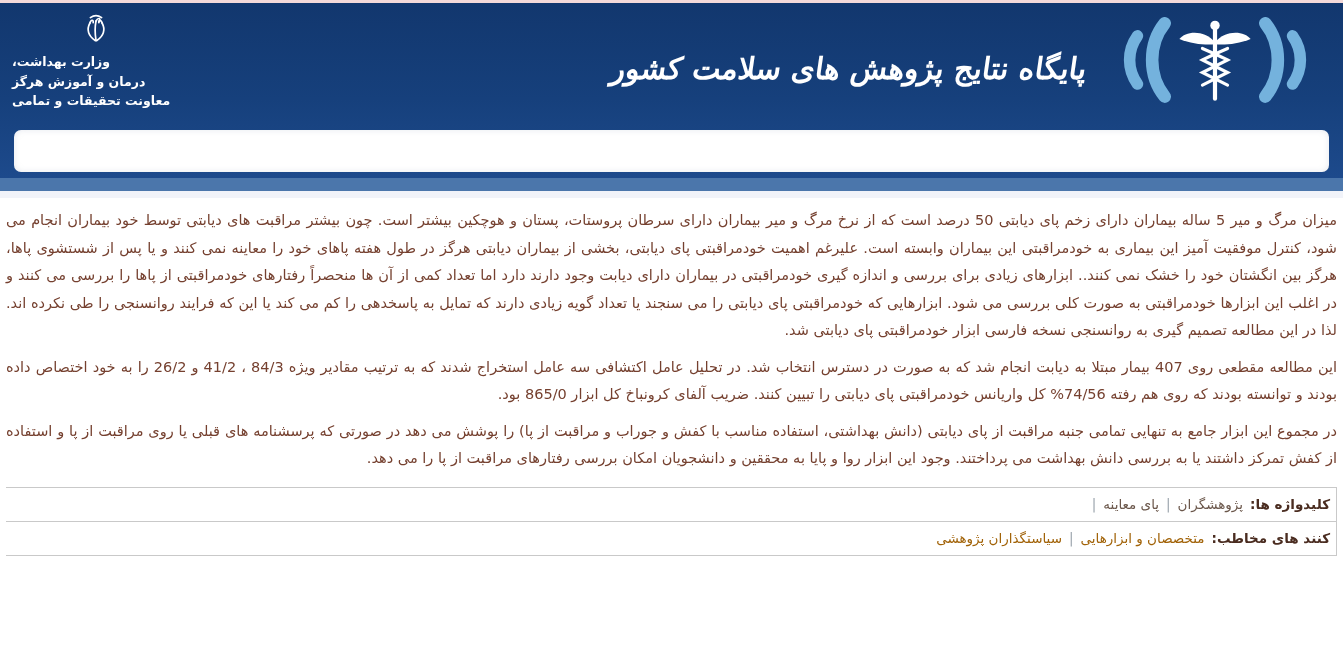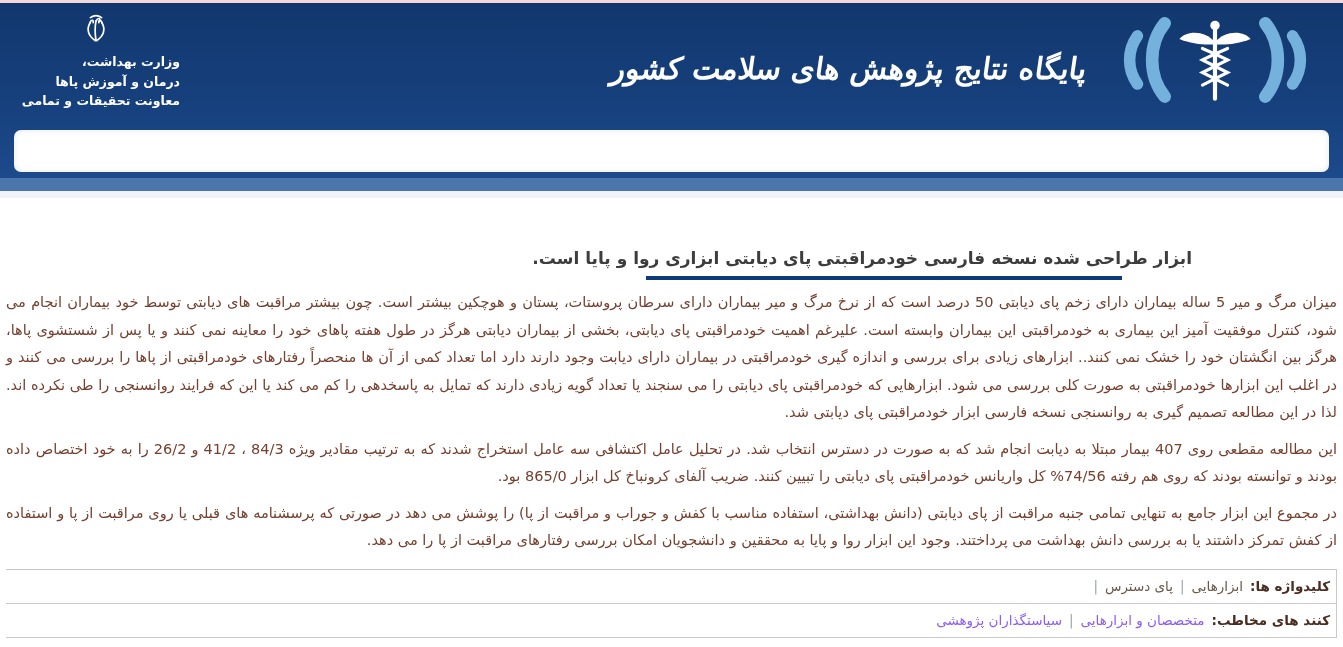--- a/index.html
+++ b/index.html
@@ -13,21 +13,21 @@
 
   
   .topline { height: 3px; background: #f3d9d9; }
   .header {
     position: relative;
     height: 175px;
     background: linear-gradient(180deg, #12376e 0%, #16407c 55%, #1d4a8c 100%);
   }
   .ministry {
     position: absolute; left: 12px; top: 4px; width: 168px;
-    text-align: right; color: #ffffff;
+    text-align: left; color: #ffffff;
   }
   .ministry .emblem { display: block; margin: 2px auto 1px; }
   .ministry .m-line {
     display: block; font-size: 12.5px; font-weight: bold; line-height: 19.5px;
     white-space: nowrap;
   }
   .brand {
     position: absolute; top: 14px; right: 22px;
     display: flex; align-items: center; gap: 26px;
   }
@@ -80,42 +80,42 @@
     border-top: 1px solid #c9c9c9;
     padding: 8px 6px 9px 6px;
     font-size: 13.5px;
     display: flex; align-items: center; gap: 7px;
   }
   .meta-label { font-weight: bold; color: #4a2c20; white-space: nowrap; text-align: center; }
   .meta-link {
     text-decoration: none; cursor: pointer; white-space: nowrap;
   }
   .kw .meta-link { color: #6a564a; }
-  .aud .meta-link { color: #8b5cf6; }
+  .aud .meta-link { color: #a16207; }
   .sep { color: #9aa3ab; font-weight: normal; }
 </style>
 </head>
 <body>
 
 <div class="topline"></div>
 
 <header class="header">
 
   <div class="ministry">
     <svg class="emblem" width="36" height="42" viewBox="0 0 64 64" fill="none" stroke="#ffffff" stroke-width="3" stroke-linecap="round">
       <path d="M22 10 Q32 3 42 10"></path>
       <path d="M32 16 C30 26 30 38 32 50"></path>
       <path d="M32 16 C36 9 41 11 38 17"></path>
       <path d="M21 20 C15 31 18 43 31 51"></path>
       <path d="M21 20 C23 13 28 13 27 19"></path>
       <path d="M43 20 C49 31 46 43 33 51"></path>
       <path d="M43 20 C41 13 36 13 37 19"></path>
     </svg>
     <span class="m-line">وزارت بهداشت،</span>
-    <span class="m-line">درمان و آموزش پاها</span>
+    <span class="m-line">درمان و آموزش هرگز</span>
     <span class="m-line">معاونت تحقیقات و تمامی</span>
   </div>
 
   <div class="brand">
     <svg width="212" height="88" viewBox="0 0 200 84" fill="none">
 
       <path d="M52 6 C36 26 36 56 52 76" stroke="#74b2dd" stroke-width="12" stroke-linecap="round"></path>
       <path d="M26 18 C16 32 16 50 26 64" stroke="#74b2dd" stroke-width="11" stroke-linecap="round"></path>
 
       <path d="M148 6 C164 26 164 56 148 76" stroke="#74b2dd" stroke-width="12" stroke-linecap="round"></path>
@@ -132,37 +132,33 @@
   </div>
 
   <input class="searchbar" type="text" placeholder="" style="">
 </header>
 
 <div class="bluestrip"></div>
 <div class="substrip"></div>
 
 <main class="content">
 
-  <div class="title-wrap">
-    <h1 class="article-title">ابزار طراحی شده نسخه فارسی خودمراقبتی پای دیابتی ابزاری روا و پایا است.</h1>
-    <div class="title-underline"></div>
-  </div>
 
   <div class="article-body">
     <p>میزان مرگ و میر 5 ساله بیماران دارای زخم پای دیابتی 50 درصد است که از نرخ مرگ و میر بیماران دارای سرطان پروستات، پستان و هوچکین بیشتر است. چون بیشتر مراقبت های دیابتی توسط خود بیماران انجام می شود، کنترل موفقیت آمیز این بیماری به خودمراقبتی این بیماران وابسته است.  علیرغم اهمیت خودمراقبتی پای دیابتی، بخشی از بیماران دیابتی هرگز در طول هفته پاهای خود را معاینه نمی کنند و یا پس از شستشوی پاها، هرگز بین انگشتان خود را خشک نمی کنند.. ابزارهای زیادی برای بررسی و اندازه گیری خودمراقبتی در بیماران دارای دیابت وجود دارند دارد  اما تعداد کمی از آن ها منحصراً رفتارهای خودمراقبتی از پاها را بررسی می کنند و در اغلب این ابزارها خودمراقبتی به صورت کلی بررسی می شود. ابزارهایی که خودمراقبتی پای دیابتی را می سنجند یا تعداد گویه زیادی دارند که تمایل به پاسخدهی را کم می کند یا این که فرایند روانسنجی را طی نکرده اند. لذا در این مطالعه تصمیم گیری به روانسنجی نسخه فارسی ابزار خودمراقبتی پای دیابتی شد.</p>
     <p>این مطالعه مقطعی روی 407 بیمار مبتلا به دیابت انجام شد که به صورت در دسترس انتخاب شد. در تحلیل عامل اکتشافی سه عامل استخراج شدند که به ترتیب مقادیر ویژه 84/3 ، 41/2 و 26/2 را به خود اختصاص داده بودند و توانسته بودند که روی هم رفته 74/56% کل واریانس خودمراقبتی پای دیابتی را تبیین کنند. ضریب آلفای کرونباخ کل ابزار 865/0 بود.</p>
     <p>در مجموع این ابزار جامع به تنهایی تمامی جنبه مراقبت از پای دیابتی (دانش بهداشتی، استفاده مناسب با کفش و جوراب و مراقبت از پا) را پوشش می دهد در صورتی که پرسشنامه های قبلی یا روی مراقبت از پا و استفاده از کفش تمرکز داشتند یا به بررسی دانش بهداشت می پرداختند. وجود این ابزار روا و پایا به محققین و دانشجویان امکان بررسی رفتارهای مراقبت از پا را می دهد.</p>
   </div>
 
   <div class="meta">
     <div class="meta-row kw">
       <span class="meta-label">کلیدواژه ها:</span>
-      <a class="meta-link">ابزارهایی</a>
+      <a class="meta-link">پژوهشگران</a>
       <span class="sep">|</span>
-      <a class="meta-link">پای دسترس</a>
+      <a class="meta-link">پای معاینه</a>
       <span class="sep">|</span>
     </div>
     <div class="meta-row aud">
       <span class="meta-label">کنند های مخاطب:</span>
       <a class="meta-link">متخصصان و ابزارهایی</a>
       <span class="sep">|</span>
       <a class="meta-link">سیاستگذاران پژوهشی</a>
     </div>
   </div>
 

